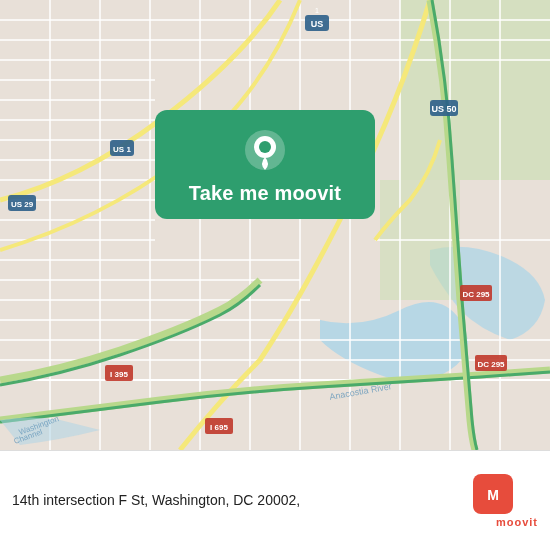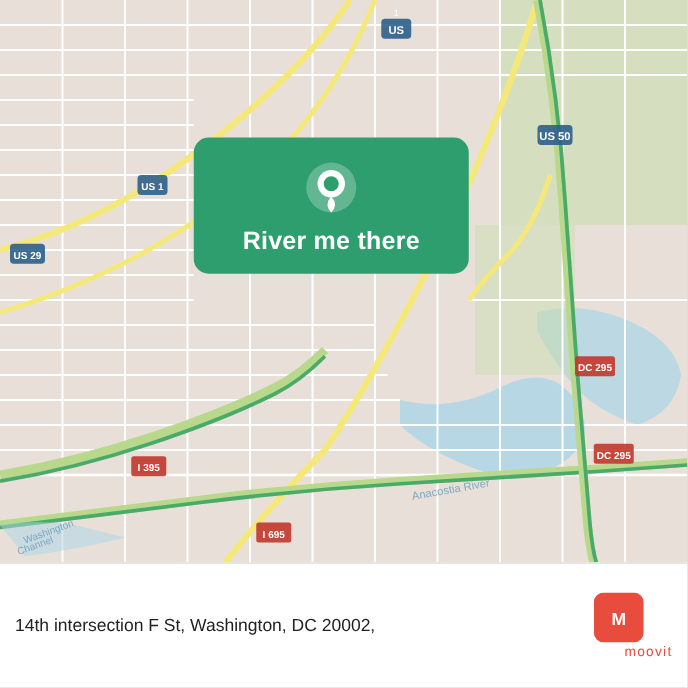--- a/index.html
+++ b/index.html
@@ -85,21 +85,21 @@
     }
 
     #moovit-icon {
       width: 40px;
       height: 40px;
     }
 
     #moovit-label {
       font-size: 11px;
       color: #e74c3c;
-      font-weight: normal;
+      font-weight: bold;
       letter-spacing: 1px;
       margin-top: 2px;
       padding-left: 48px;
     }
 
     #osm-attribution {
       position: absolute;
       bottom: 68px;
       left: 4px;
       font-size: 9px;
@@ -208,21 +208,21 @@
 
   
   <div id="location-card">
 
     <svg id="location-pin" viewBox="0 0 44 44" xmlns="http://www.w3.org/2000/svg">
       <circle cx="22" cy="22" r="20" fill="white" opacity="0.25"></circle>
       <circle cx="22" cy="19" r="11" fill="white"></circle>
       <circle cx="22" cy="19" r="6" fill="#2e9e6e"></circle>
       <path d="M22,29 Q16,36 22,42 Q28,36 22,29 Z" fill="white"></path>
     </svg>
-    <button id="take-me-there-btn">River me there</button>
+    <button id="take-me-there-btn">Take me moovit</button>
   </div>
 </div>
 
 <div id="info-bar">
   <div id="address-text">
     <span>14th intersection F St, Washington, DC 20002,</span><br>
   </div>
   <div id="moovit-logo">
 
     <svg id="moovit-icon" viewBox="0 0 40 40" xmlns="http://www.w3.org/2000/svg">

